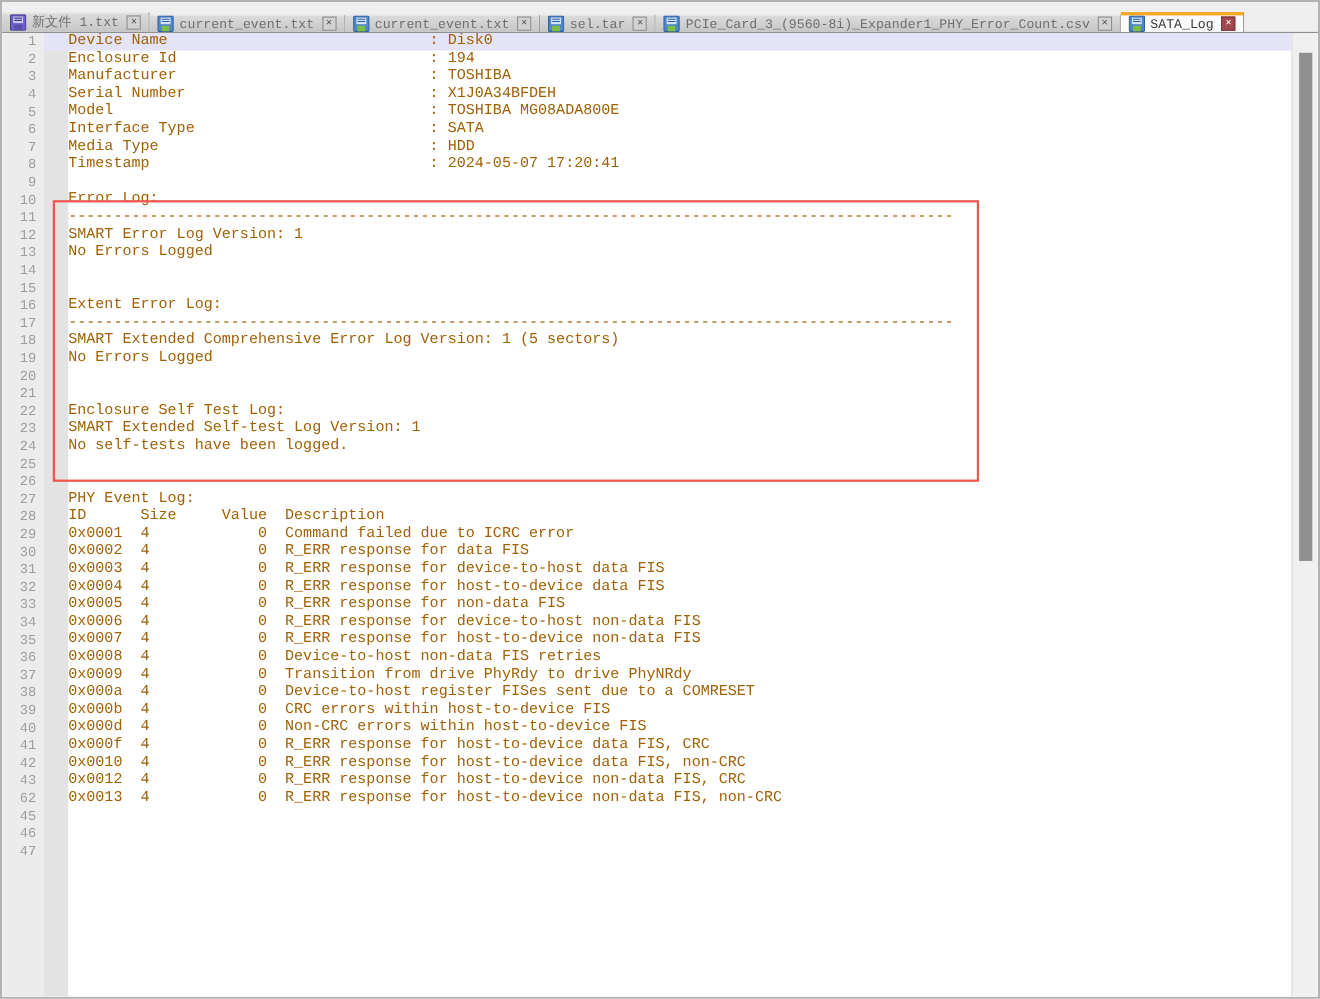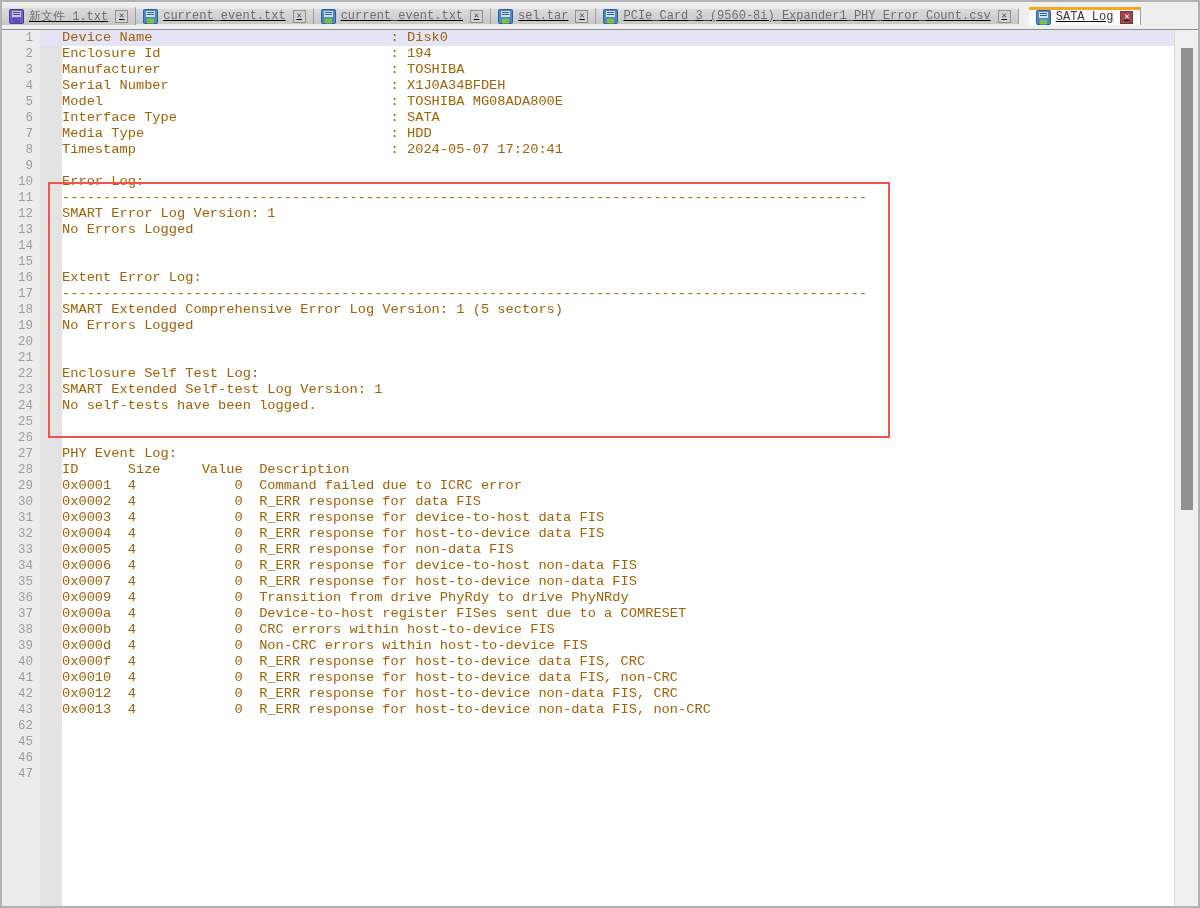--- a/index.html
+++ b/index.html
@@ -2,27 +2,27 @@
 <html><head>
 <meta charset="utf-8">
 <style>
   html,body{margin:0;padding:0;background:#ffffff;}
   body{width:1200px;height:908px;overflow:hidden;font-family:"Liberation Sans",sans-serif;}
   .window{position:absolute;left:0;top:0;width:1200px;height:908px;box-sizing:border-box;
           border:2px solid #b2b2b2;background:#fff;}
 
   
   .tabbar{position:absolute;left:0;right:0;top:0;height:27px;background:#efefef;
-          display:flex;align-items:center;border-bottom:1px solid #8f8f8f;text-decoration:underline;}
+          display:flex;align-items:flex-end;border-bottom:1px solid #8f8f8f;}
   .tab{display:flex;align-items:center;gap:5px;padding:0 7px;
        background:linear-gradient(#dcdcdc,#c6c6c6);
        border-right:1px solid #9f9f9f;border-top:1px solid #e9e9e9;
        font-family:"Liberation Mono","DejaVu Sans Mono",monospace;
        font-size:12px;color:#6f6f6f;white-space:nowrap;cursor:default;box-sizing:border-box;}
-  .tab.active{background:#fbfbfb;border-top:3px solid #f5a623;color:#3a3a3a;margin-left:10px;}
+  .tab.active{background:#fbfbfb;border-top:3px solid #f5a623;color:#3a3a3a;}
   .tab .icon{display:inline-flex;width:15px;height:15px;flex:0 0 15px;}
   .closebox{display:inline-flex;align-items:center;justify-content:center;
             width:13px;height:13px;margin-left:2px;font-size:9px;line-height:1;
             background:#d2d2d2;border:1px solid #8f8f8f;color:#555;box-sizing:border-box;}
   .tab.active .closebox{background:#a0484c;border-color:#7c3538;color:#fff;}
 
   
   .editor{position:absolute;left:0;right:0;top:28px;bottom:0;background:#fff;overflow:hidden;}
   .gutter-bg{position:absolute;left:0;top:0;bottom:0;width:38px;background:#ececec;}
   .margin-strip{position:absolute;left:38px;top:0;bottom:0;width:22px;background:#e3e3e3;}
@@ -209,20 +209,21 @@
         <div class="line"></div>
         <div class="line">PHY Event Log:</div>
         <div class="line">ID      Size     Value  Description</div>
         <div class="line">0x0001  4            0  Command failed due to ICRC error</div>
         <div class="line">0x0002  4            0  R_ERR response for data FIS</div>
         <div class="line">0x0003  4            0  R_ERR response for device-to-host data FIS</div>
         <div class="line">0x0004  4            0  R_ERR response for host-to-device data FIS</div>
         <div class="line">0x0005  4            0  R_ERR response for non-data FIS</div>
         <div class="line">0x0006  4            0  R_ERR response for device-to-host non-data FIS</div>
         <div class="line">0x0007  4            0  R_ERR response for host-to-device non-data FIS</div>
+        <div class="line">0x0008  4            0  Device-to-host non-data FIS retries</div>
         <div class="line">0x0009  4            0  Transition from drive PhyRdy to drive PhyNRdy</div>
         <div class="line">0x000a  4            0  Device-to-host register FISes sent due to a COMRESET</div>
         <div class="line">0x000b  4            0  CRC errors within host-to-device FIS</div>
         <div class="line">0x000d  4            0  Non-CRC errors within host-to-device FIS</div>
         <div class="line">0x000f  4            0  R_ERR response for host-to-device data FIS, CRC</div>
         <div class="line">0x0010  4            0  R_ERR response for host-to-device data FIS, non-CRC</div>
         <div class="line">0x0012  4            0  R_ERR response for host-to-device non-data FIS, CRC</div>
         <div class="line">0x0013  4            0  R_ERR response for host-to-device non-data FIS, non-CRC</div>
         <div class="line"></div>
         <div class="line"></div>

